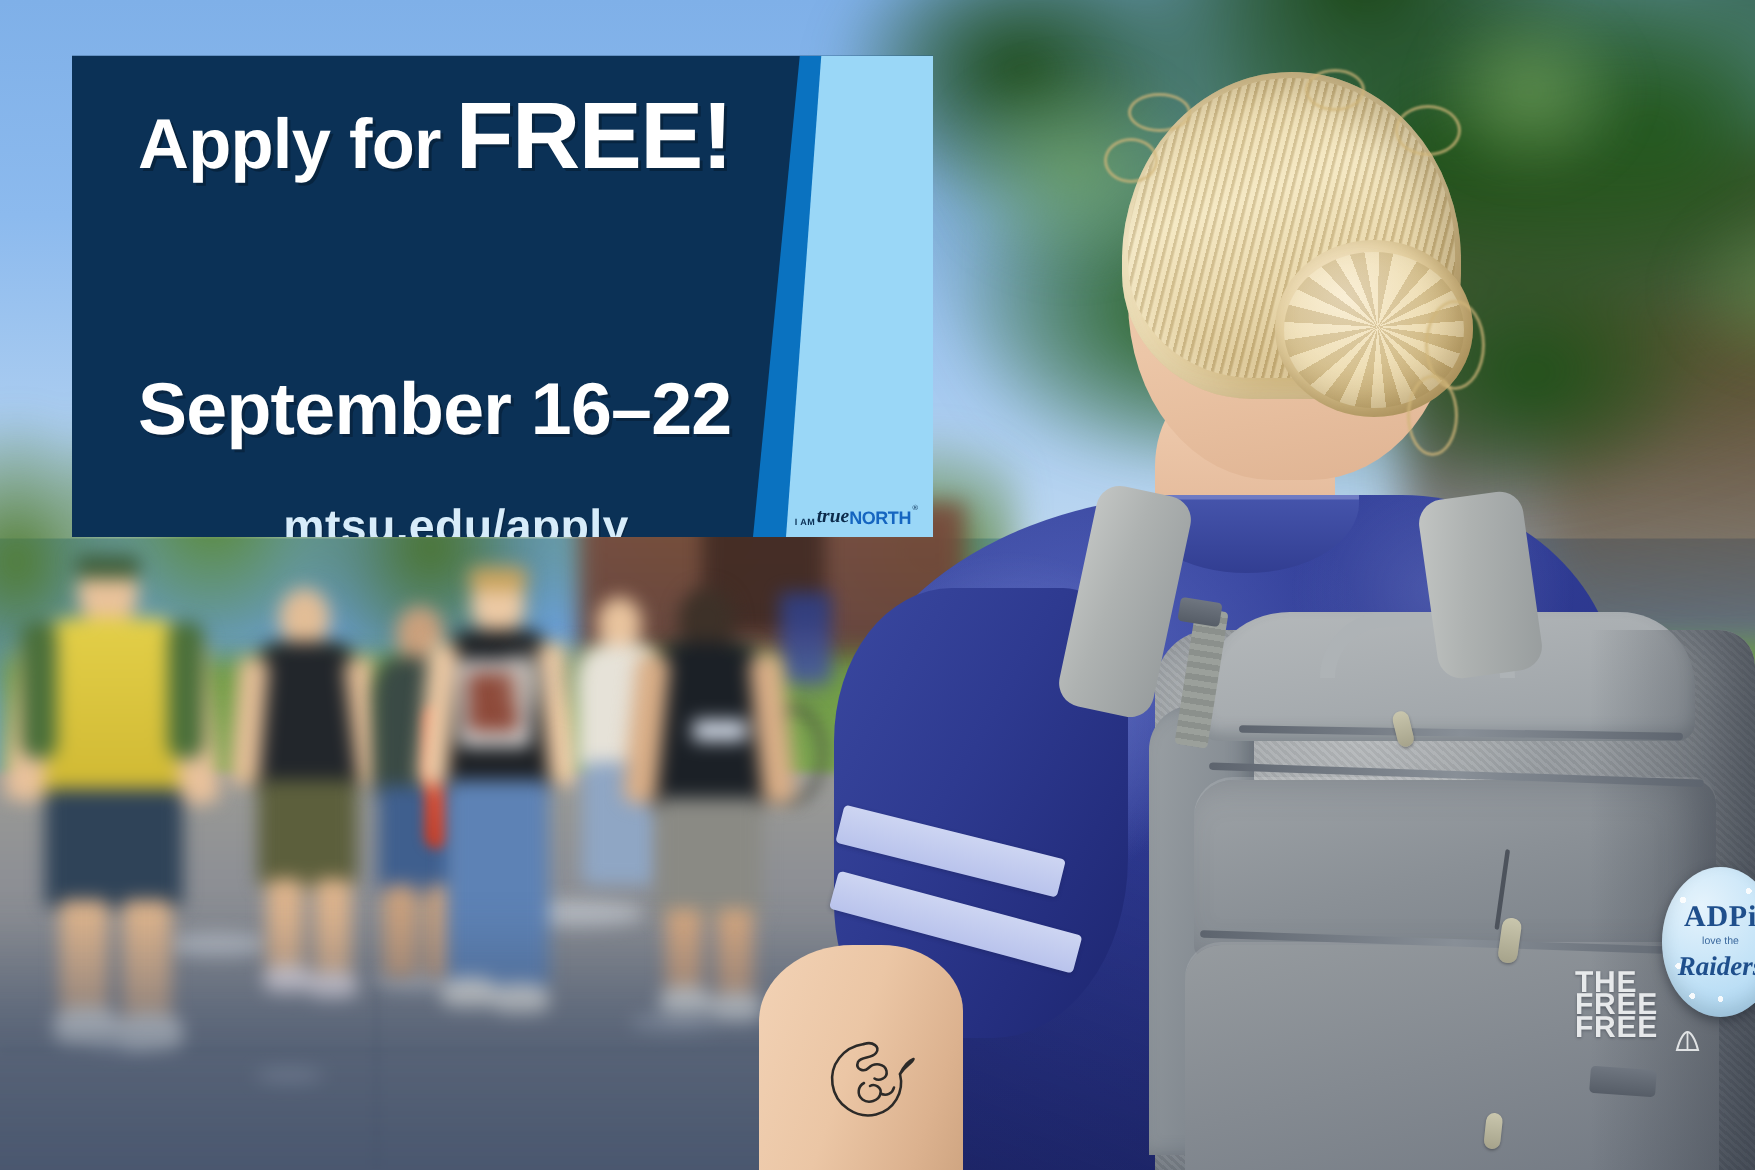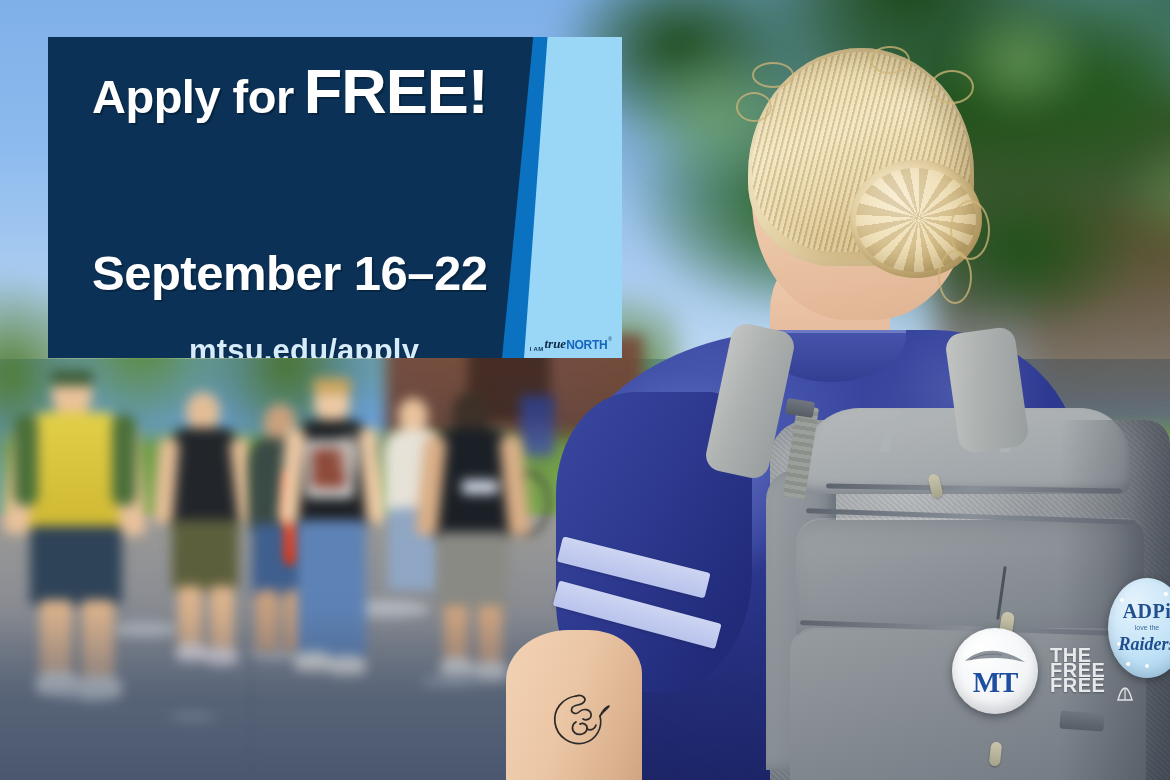--- a/index.html
+++ b/index.html
@@ -591,29 +591,20 @@
         <div>FREE</div>
         <div>FREE</div>
       </div>
       <div class="tnf-mark">
         <svg viewBox="0 0 18 16" width="18" height="16" aria-hidden="true">
           <path d="M2 14 C4 6, 7 2, 9 2 C11 2, 14 6, 16 14 Z" fill="none" stroke="#eef0f1" stroke-width="1.4"></path>
           <path d="M9 2 L9 14" stroke="#eef0f1" stroke-width="1.2"></path>
         </svg>
       </div>
 
-      <div class="pin pin-mt">
-        <div class="mt-wing">
-          <svg viewBox="0 0 62 18" width="62" height="18" aria-hidden="true">
-            <path d="M1 13 C12 3, 26 1, 38 4 C48 6.5, 55 10, 61 14 C52 12, 42 10, 32 10 C20 10, 10 11, 1 13 Z" fill="#8e949c"></path>
-            <path d="M6 12 C16 6, 28 5, 38 7" fill="none" stroke="#6f757d" stroke-width="1"></path>
-          </svg>
-        </div>
-        <div class="mt-text">MT</div>
-      </div>
 
       <div class="pin pin-adpi">
         <div class="adpi-stars"></div>
         <div class="adpi-text">ADPi</div>
         <div class="adpi-sub">love the</div>
         <div class="adpi-raiders">Raiders</div>
       </div>
 
     </div>
   </div>

